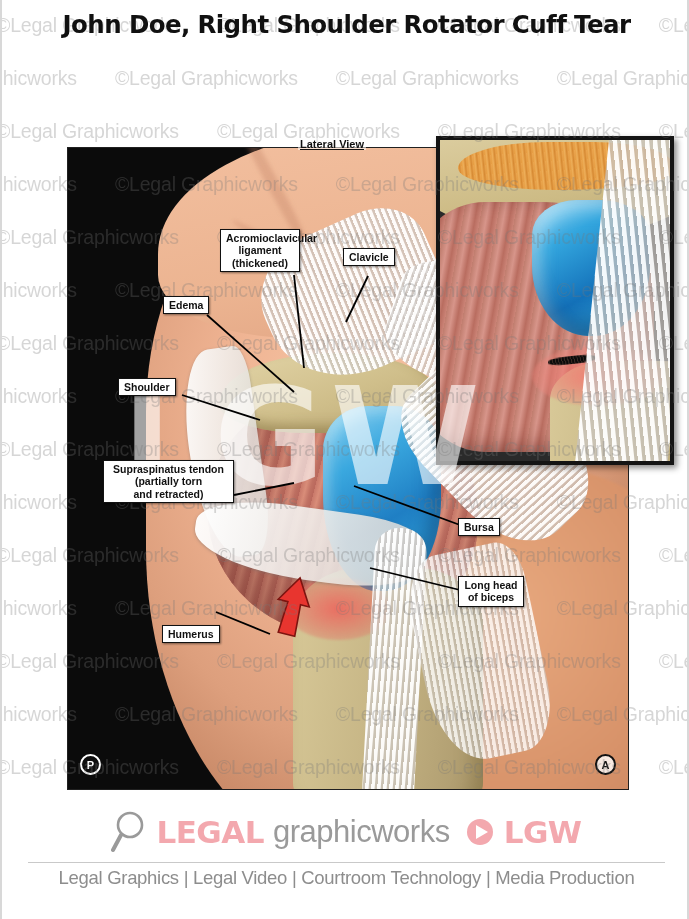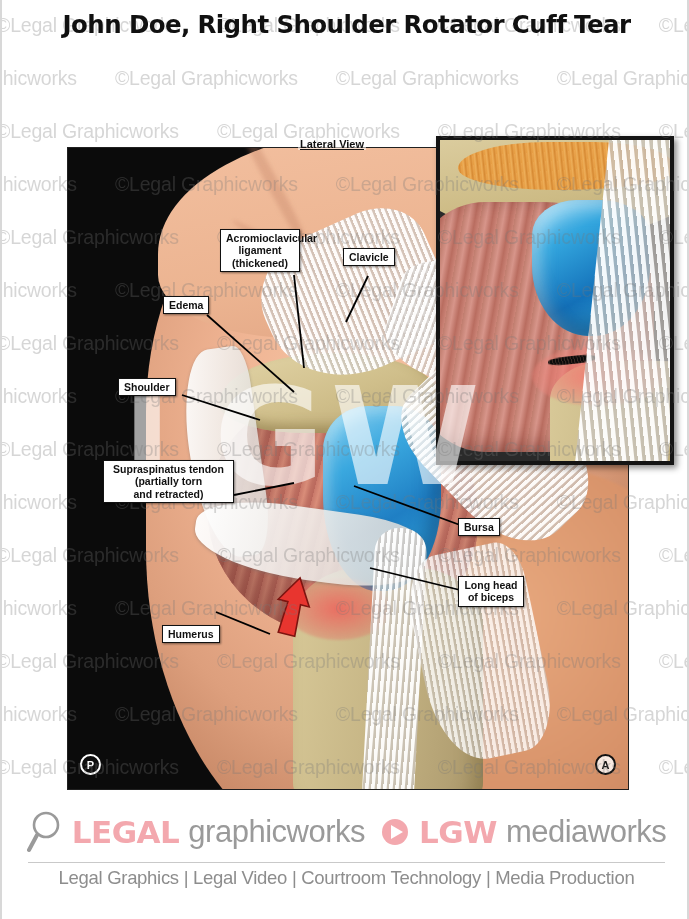--- a/index.html
+++ b/index.html
@@ -572,19 +572,18 @@
         <circle cx="19" cy="15" r="12" fill="none" stroke="#9a9a9a" stroke-width="2.6"></circle>
         <line x1="10" y1="25" x2="2" y2="40" stroke="#9a9a9a" stroke-width="4" stroke-linecap="round"></line>
       </svg>
       <span class="logo-pink">LEGAL</span>
       <span class="logo-gray">graphicworks</span>
       <svg width="30" height="30" viewBox="0 0 30 30" style="margin-left:6px;">
         <circle cx="15" cy="15" r="13" fill="#f3a8ae"></circle>
         <polygon points="11,8 23,15 11,22" fill="#ffffff"></polygon>
       </svg>
       <span class="logo-pink">LGW</span>
-      <span class="logo-gray">mediaworks</span>
     </div>
     <div id="divider"></div>
     <div id="tagline">Legal Graphics | Legal Video | Courtroom Technology | Media Production</div>
   </div>
 
 </div>
 
 </body></html>

